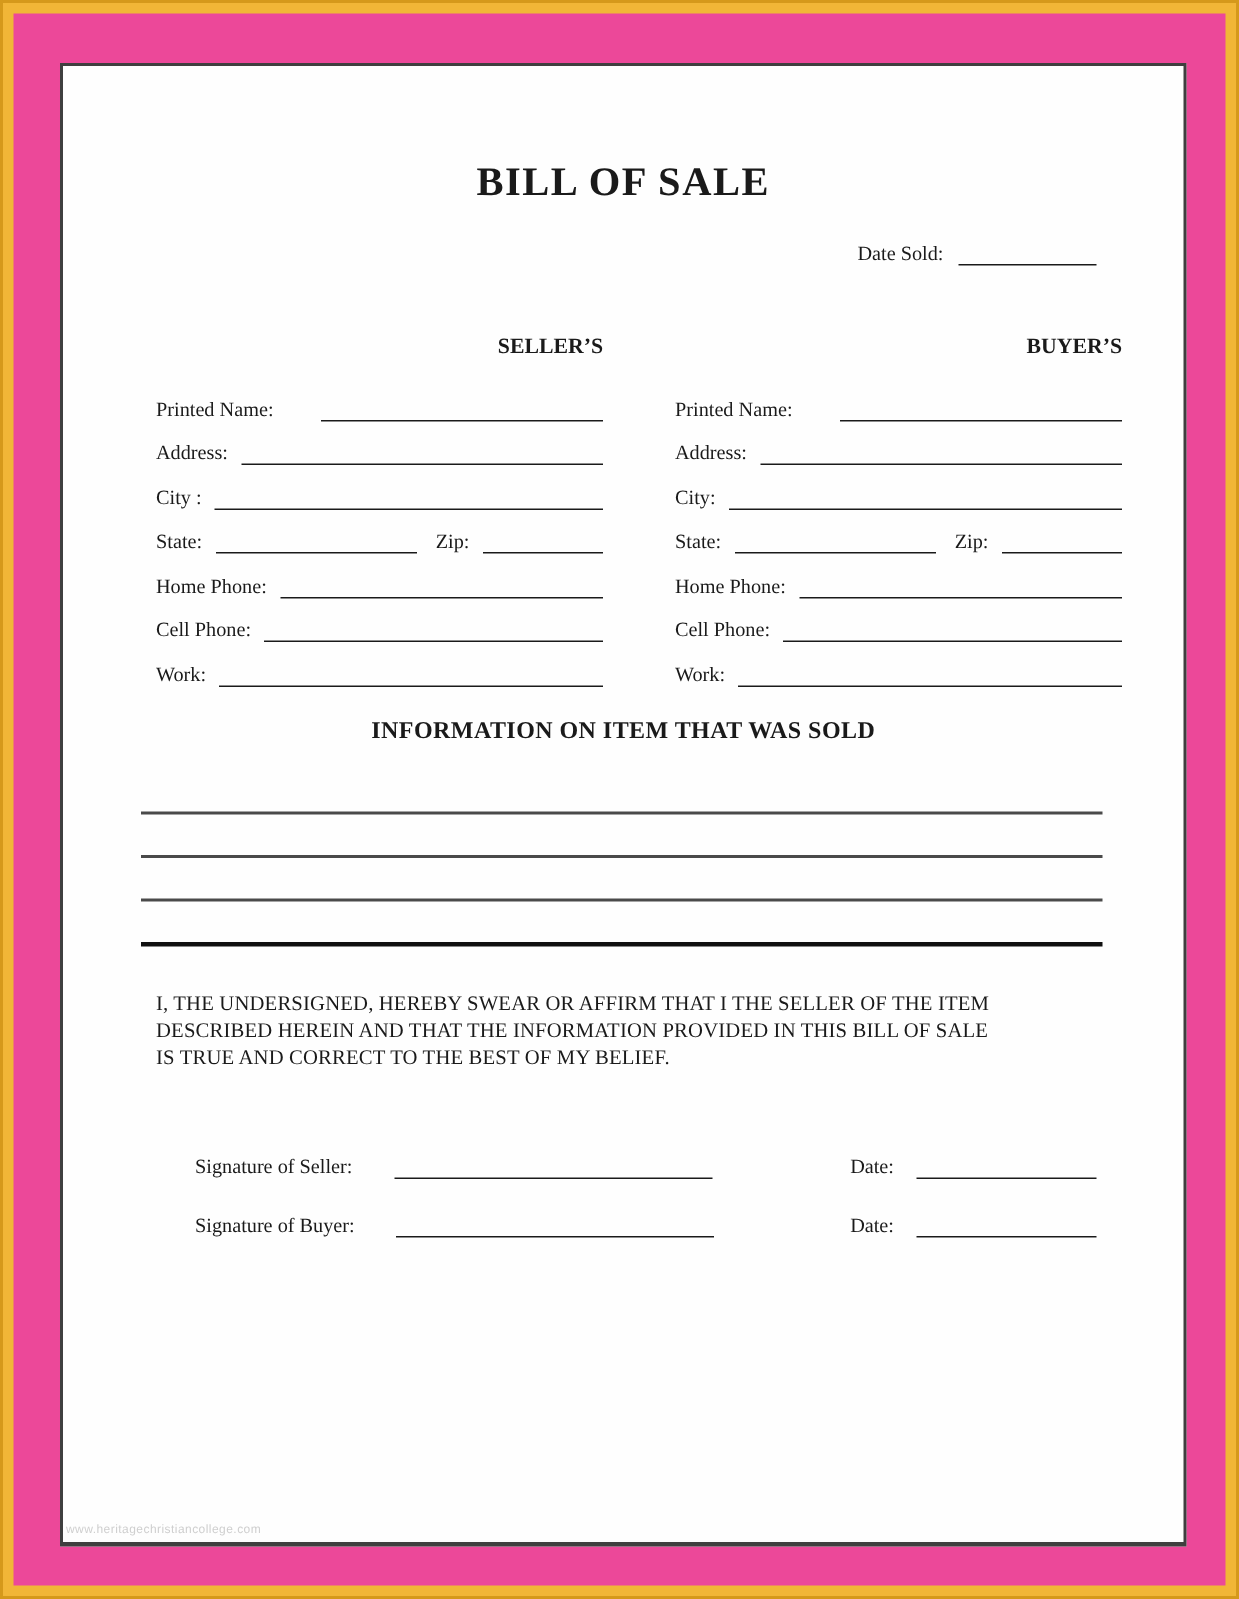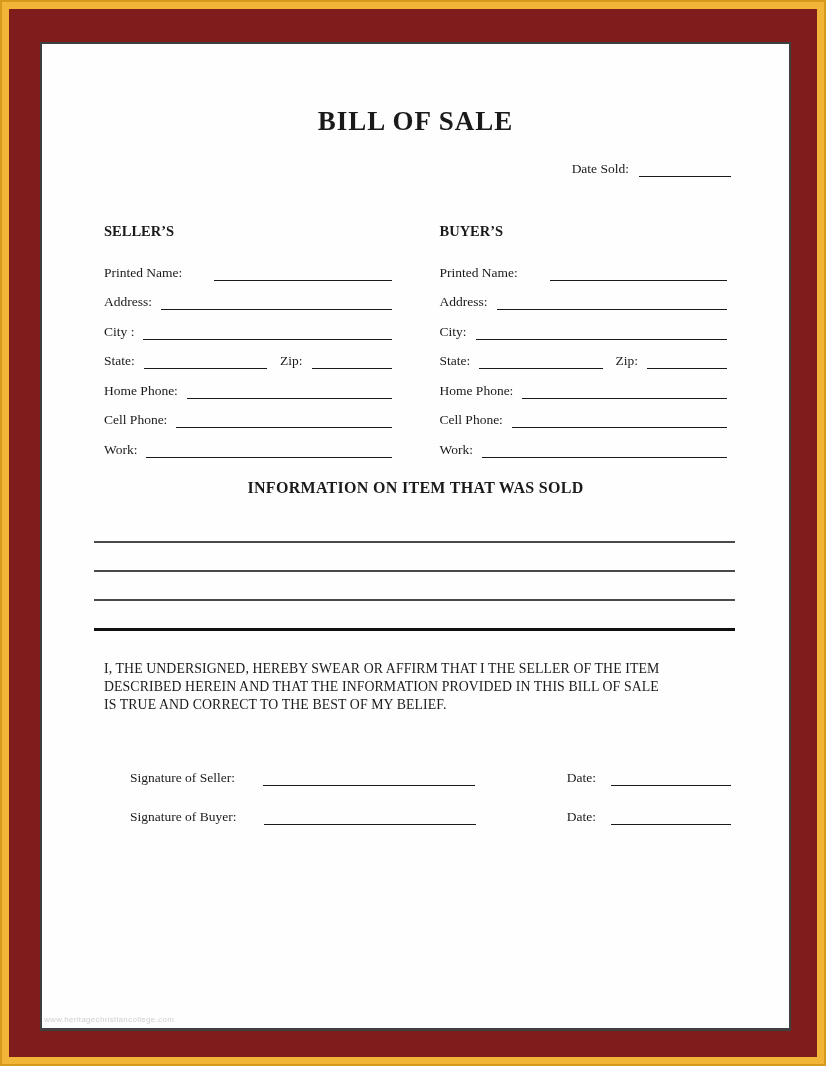--- a/index.html
+++ b/index.html
@@ -1,20 +1,20 @@
 <!DOCTYPE html>
 <html><head>
 <meta charset="utf-8">
 <style>
   html,body{margin:0;padding:0;background:#ffffff;}
   .canvas{
     position:relative;
     width:826px;height:1066px;
     box-sizing:border-box;
-    background:#7f1d1d;
+    background:#ec4899;
     border:2px solid #d5991b;
     box-shadow: inset 0 0 0 7px #f1b637;
     font-family:"Liberation Serif","DejaVu Serif",serif;
     color:#1a1a1a;
     overflow:hidden;
   }
   .page{
     position:absolute;
     left:38px;top:40px;
     width:751px;height:989px;
@@ -42,21 +42,22 @@
   .date-line{
     width:92px;
     border-bottom:1.5px solid #1a1a1a;
     margin-left:10px;
     height:14px;
   }
   .parties{
     display:flex;
     margin-top:46px;
     padding-left:62px;
-    padding-right:62px;
+    padding-right:41px;
+    text-align:right;
   }
   .col{flex:1;}
   .col.left{margin-right:48px;}
   .col-heading{
     font-size:14.5px;
     font-weight:bold;
     height:28px;
   }
   .frow{
     display:flex;

